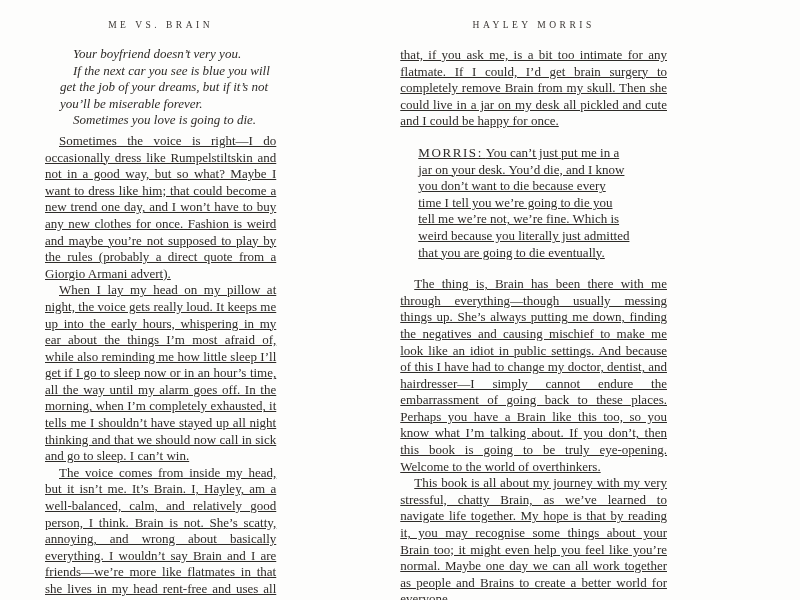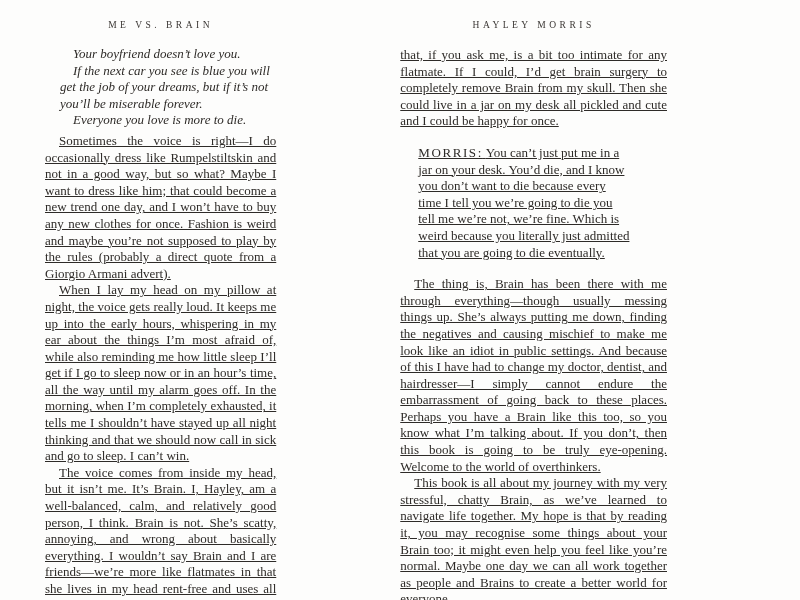--- a/index.html
+++ b/index.html
@@ -68,23 +68,23 @@
 </style>
 </head>
 <body>
 
 <div class="spread">
 
   <div class="page left">
     <div class="running-head">ME VS. BRAIN</div>
 
     <div class="epigraph">
-      <p>Your boyfriend doesn’t love you.</p>
+      <p>Your boyfriend doesn’t very you.</p>
       <p>If the next car you see is blue you will get the job of your dreams, but if it’s not you’ll be miserable forever.</p>
-      <p>Everyone you love is more to die.</p>
+      <p>Sometimes you love is going to die.</p>
     </div>
 
     <div class="body-text">
       <p class="indent">Sometimes the voice is right—I do occasionally dress like Rumpelstiltskin and not in a good way, but so what? Maybe I want to dress like him; that could become a new trend one day, and I won’t have to buy any new clothes for once. Fashion is weird and maybe you’re not supposed to play by the rules (probably a direct quote from a Giorgio Armani advert).</p>
       <p class="indent">When I lay my head on my pillow at night, the voice gets really loud. It keeps me up into the early hours, whispering in my ear about the things I’m most afraid of, while also reminding me how little sleep I’ll get if I go to sleep now or in an hour’s time, all the way until my alarm goes off. In the morning, when I’m completely exhausted, it tells me I shouldn’t have stayed up all night thinking and that we should now call in sick and go to sleep. I can’t win.</p>
       <p class="indent">The voice comes from inside my head, but it isn’t me. It’s Brain. I, Hayley, am a well-balanced, calm, and relatively good person, I think. Brain is not. She’s scatty, annoying, and wrong about basically everything. I wouldn’t say Brain and I are friends—we’re more like flatmates in that she lives in my head rent-free and uses all my stuff without asking. She also sleeps in my bed, and</p>
     </div>
 
     <div class="folio">xiii</div>
   </div>

